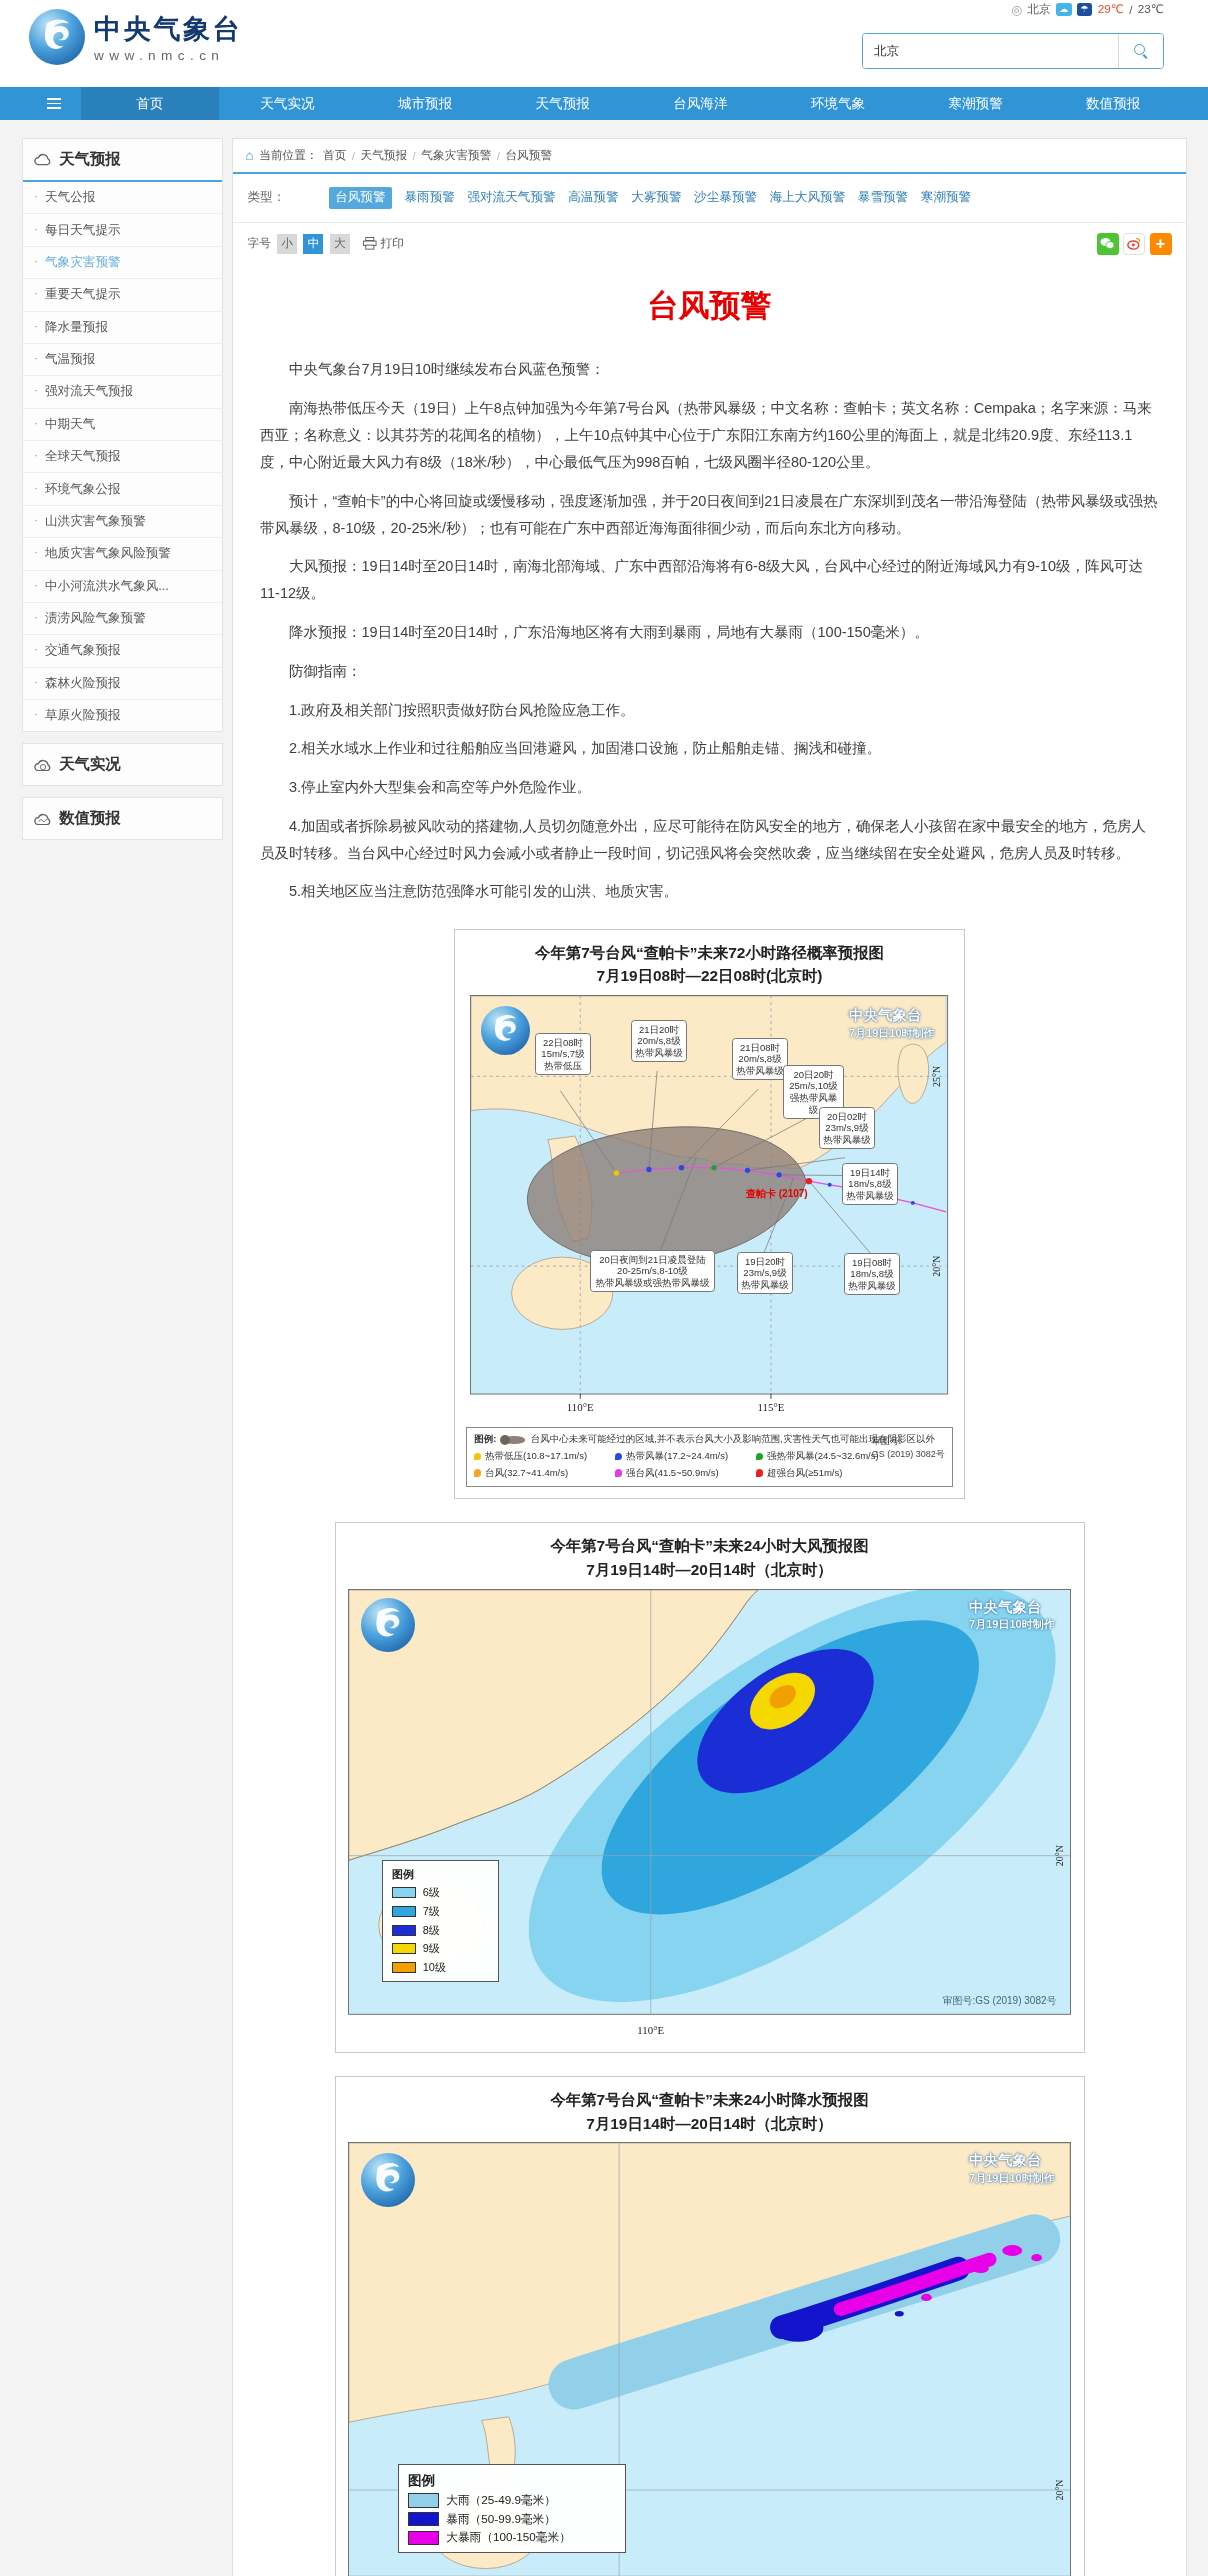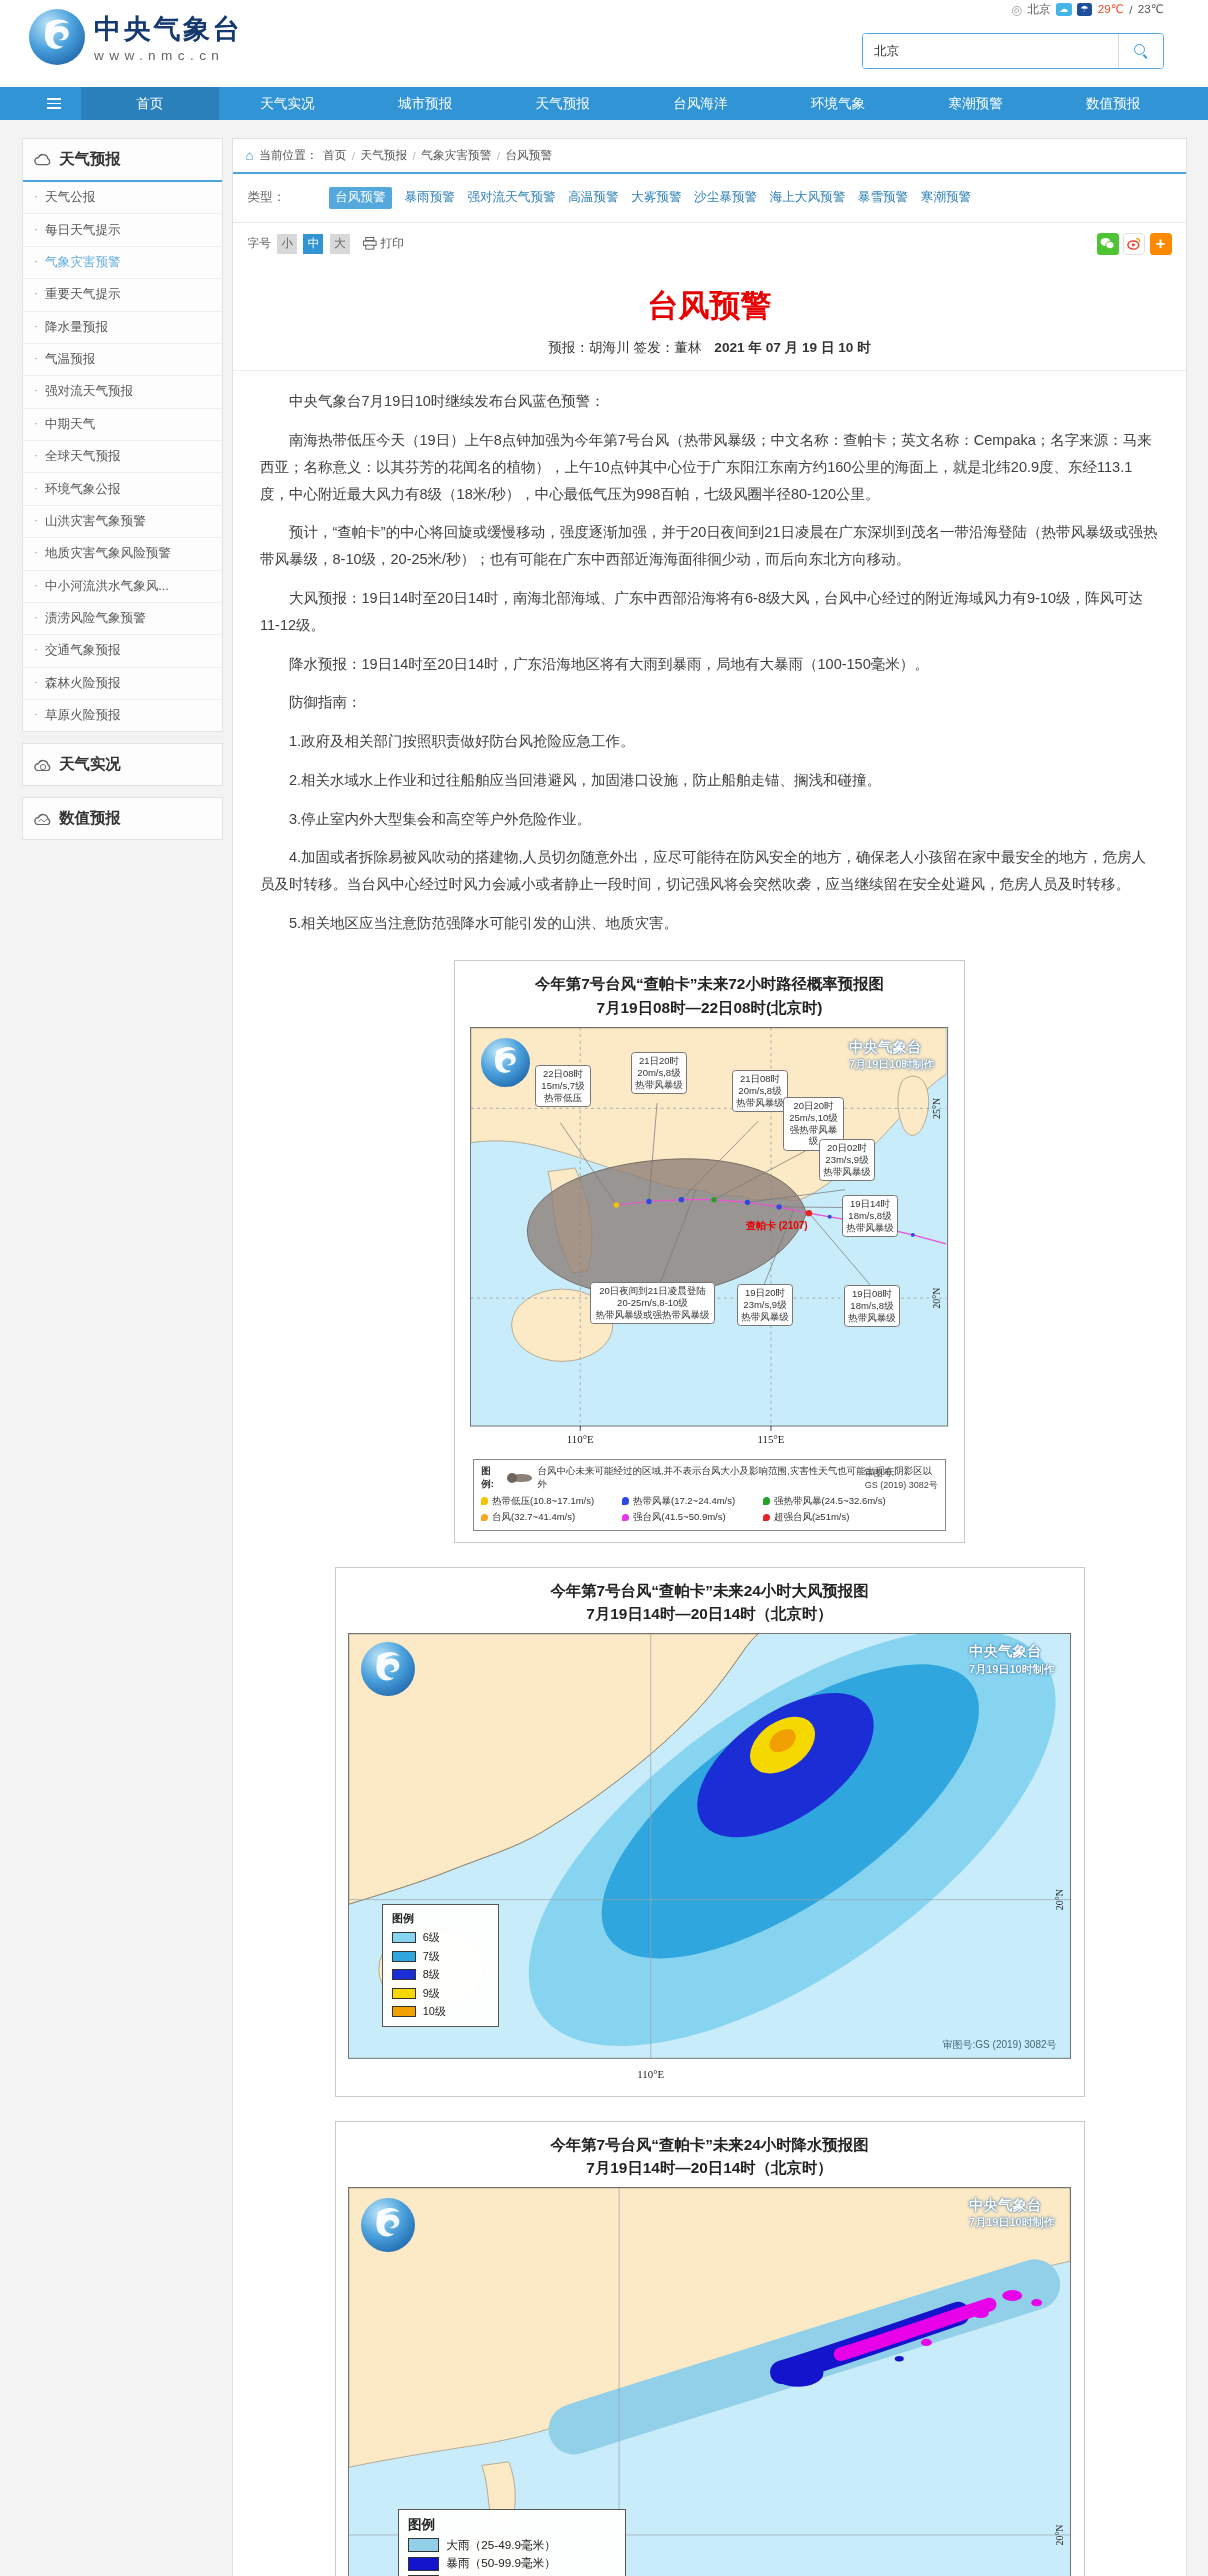--- a/index.html
+++ b/index.html
@@ -66,21 +66,21 @@
   .share-ic.weibo { background:#fff; border:0.9px solid #e0e0e0; }
   .share-ic.more { background:#ff8a00; color:#fff; font-size:17px; font-weight:bold; line-height:1; }
 
   .art-title { text-align:center; font-size:31px; font-weight:bold; color:#e60000; margin:22px 0 12.6px; }
   .byline { text-align:center; font-size:13.6px; color:#333; padding-bottom:12.6px; border-bottom:0.9px solid #ececec; }
   .byline .date { font-weight:bold; margin-left:9px; }
   .body-text { padding:5.4px 27px 0; }
   .body-text p { font-size:14.5px; line-height:27px; color:#404040; text-indent:2em; margin:11.7px 0; }
 
   
-  .fig { margin:23.5px auto; border:0.9px solid #c9c9c9; background:#fff; padding:11px 7px 11px; }
+  .fig { margin:23.5px auto; border:0.9px solid #c9c9c9; background:#fff; padding:11px 0 11px; }
   .fig1 { width:511px; }
   .fig2, .fig3 { width:750px; }
   .fig-title { text-align:center; font-size:15.4px; font-weight:bold; color:#222; line-height:23.5px; }
   .map-rel { position:relative; margin:7.2px auto 0; }
   .map-rel svg.mapsvg { display:block; }
   .map1-rel { width:479px; }
   .map2-rel, .map3-rel { width:723px; }
   .badge-s { position:absolute; width:49px; height:49px; border-radius:50%; background:radial-gradient(circle at 35% 28%, #bfe6f7 0%, #4aa0dc 45%, #0d4f97 100%); }
   .badge-s svg { position:absolute; inset:0; }
   .wm { position:absolute; color:#fff; text-shadow:0 0 2.7px rgba(20,90,150,.9), 0 0 0.9px rgba(20,90,150,.9); line-height:1.35; }
@@ -264,24 +264,20 @@
               <ellipse cx="7" cy="10" rx="6" ry="4.5" fill="none" stroke="#e6452c" stroke-width="1.6"></ellipse>
               <circle cx="7" cy="10" r="1.6" fill="#e6452c"></circle>
               <path d="M10 3 C12.5 2.5 14.5 4.5 14 7" fill="none" stroke="#f0a000" stroke-width="1.4"></path>
             </svg>
         </span>
         <span class="share-ic more">+</span>
       </span>
     </div>
 
     <h1 class="art-title">台风预警</h1>
-    <div class="byline">
-      <span>预报：胡海川 签发：董林</span>
-      <span class="date">2021 年 07 月 19 日 10 时</span>
-    </div>
 
     <div class="body-text">
       <p>中央气象台7月19日10时继续发布台风蓝色预警：</p>
       <p>南海热带低压今天（19日）上午8点钟加强为今年第7号台风（热带风暴级；中文名称：查帕卡；英文名称：Cempaka；名字来源：马来西亚；名称意义：以其芬芳的花闻名的植物），上午10点钟其中心位于广东阳江东南方约160公里的海面上，就是北纬20.9度、东经113.1度，中心附近最大风力有8级（18米/秒），中心最低气压为998百帕，七级风圈半径80-120公里。</p>
       <p>预计，“查帕卡”的中心将回旋或缓慢移动，强度逐渐加强，并于20日夜间到21日凌晨在广东深圳到茂名一带沿海登陆（热带风暴级或强热带风暴级，8-10级，20-25米/秒）；也有可能在广东中西部近海海面徘徊少动，而后向东北方向移动。</p>
       <p>大风预报：19日14时至20日14时，南海北部海域、广东中西部沿海将有6-8级大风，台风中心经过的附近海域风力有9-10级，阵风可达11-12级。</p>
       <p>降水预报：19日14时至20日14时，广东沿海地区将有大雨到暴雨，局地有大暴雨（100-150毫米）。</p>
       <p>防御指南：</p>
       <p>1.政府及相关部门按照职责做好防台风抢险应急工作。</p>
       <p>2.相关水域水上作业和过往船舶应当回港避风，加固港口设施，防止船舶走锚、搁浅和碰撞。</p>

